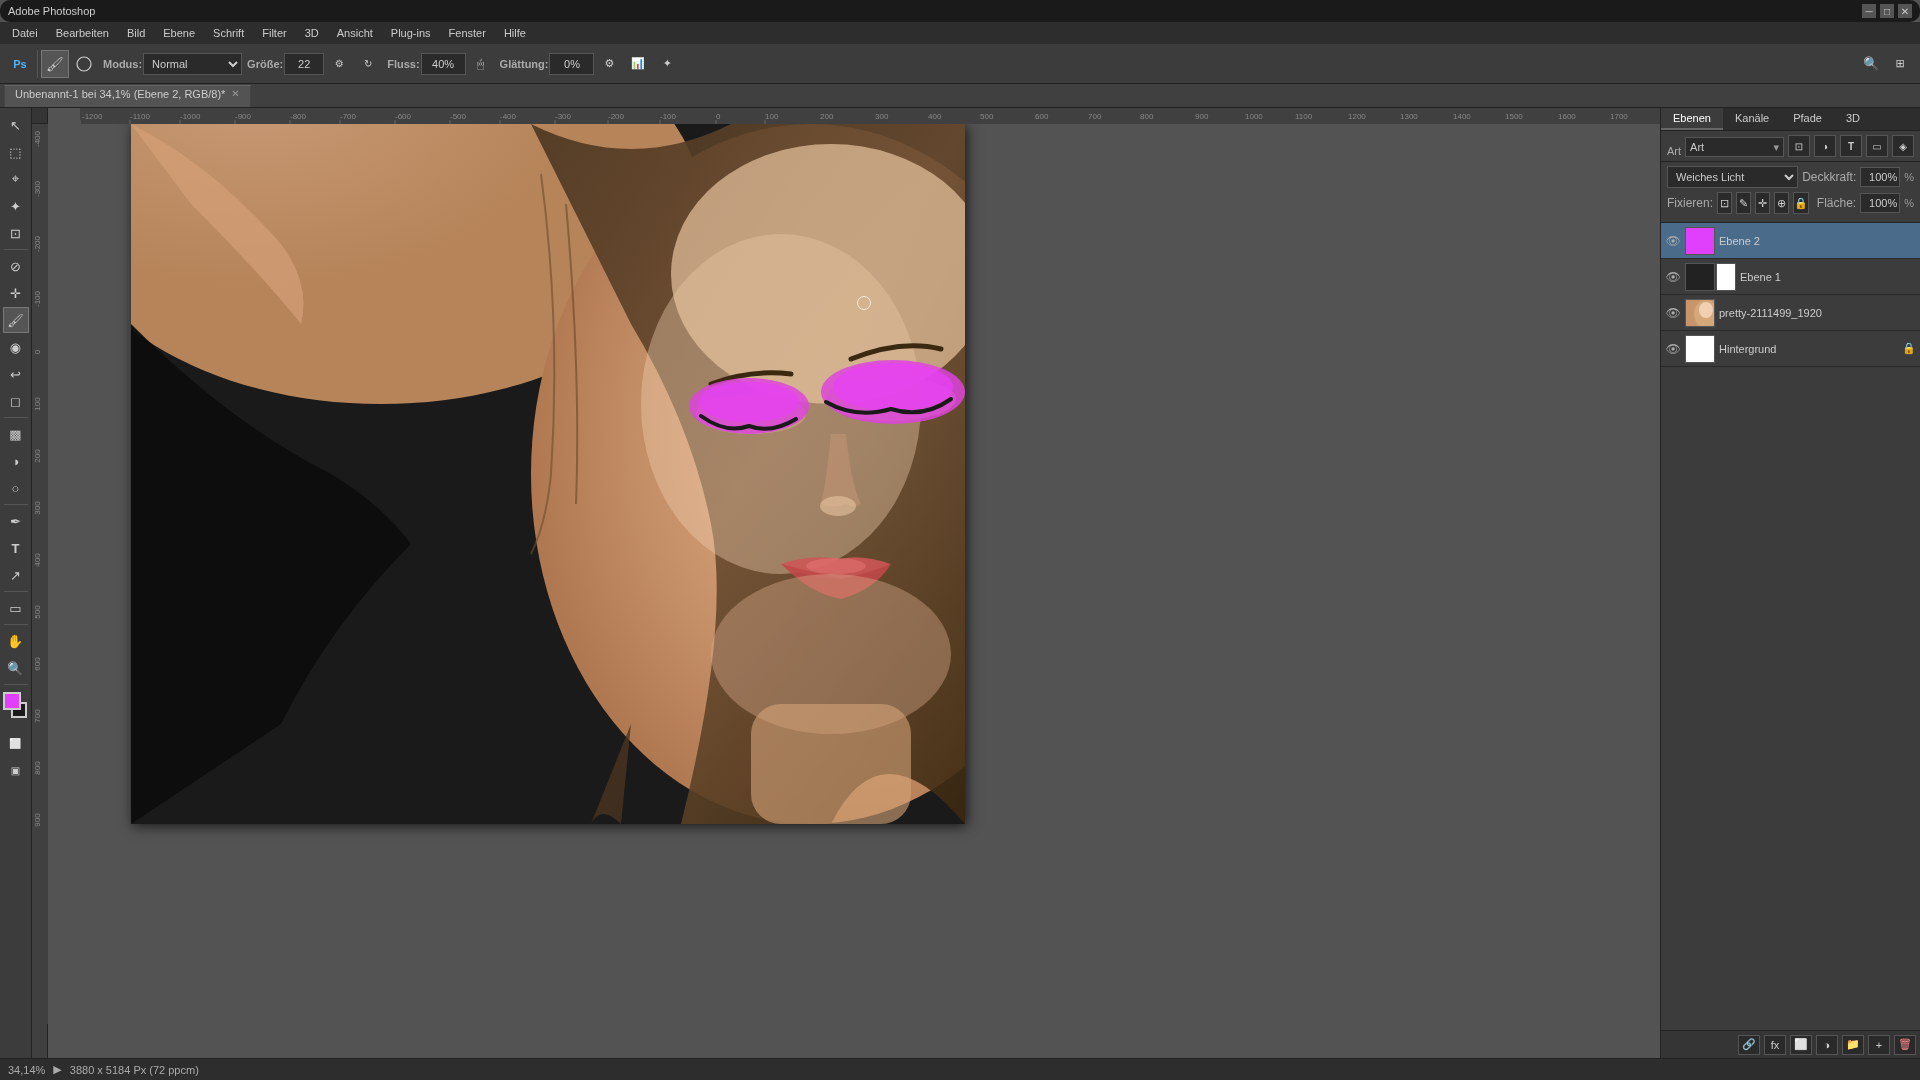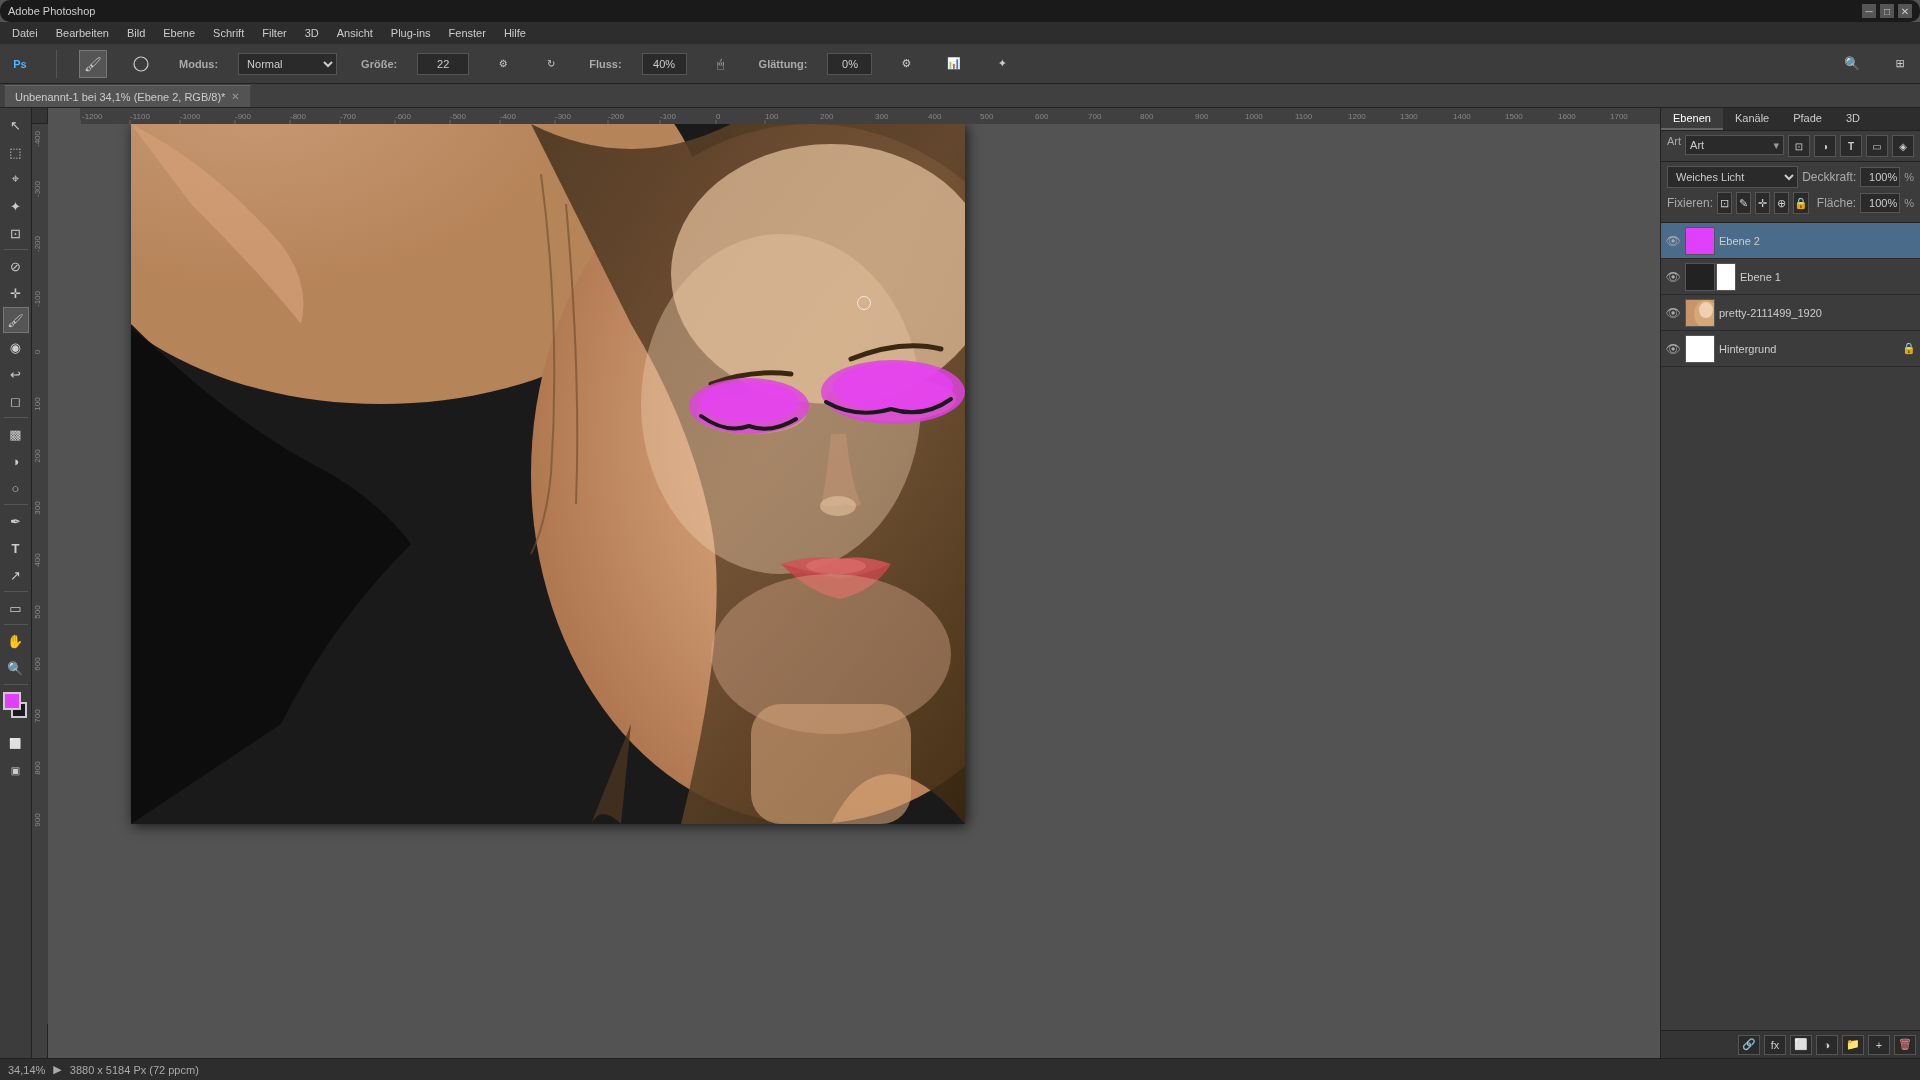--- a/index.html
+++ b/index.html
@@ -40,21 +40,21 @@
       font-size: 11px;
     }
 
     
     #toolbar {
       height: 40px;
       background: #3c3c3c;
       display: flex;
       align-items: center;
       padding: 0 6px;
-      gap: 20px;
+      gap: 1px;
       border-bottom: 1px solid #222;
     }
     .toolbar-btn {
       width: 28px; height: 28px;
       background: transparent;
       border: 1px solid transparent;
       color: #ccc;
       cursor: pointer;
       display: flex; align-items: center; justify-content: center;
       font-size: 14px;
@@ -88,22 +88,22 @@
       background: #404040;
       display: flex;
       align-items: flex-end;
       padding: 0 4px;
       border-bottom: 1px solid #222;
     }
     .tab {
       height: 22px;
       background: #535353;
       color: #ccc;
-      padding: 8px 10px;
-      display: flex; align-items: center; gap: 6px;
+      padding: 2px 10px;
+      display: flex; gap: 6px;
       font-size: 11px;
       cursor: pointer;
       border-top: 1px solid #666;
       border-left: 1px solid #444;
       border-right: 1px solid #444;
     }
     .tab-close { color: #999; font-size: 10px; cursor: pointer; }
 
     
     #main-layout {
@@ -371,21 +371,21 @@
   </button>
 
   <span class="toolbar-label">Modus:</span>
   <select class="toolbar-select">
     <option>Normal</option>
     <option>Multiplizieren</option>
     <option>Weiches Licht</option>
   </select>
 
   <span class="toolbar-label">Größe:</span>
-  <input class="toolbar-input" type="text" value="22" style="width: 52px;">
+  <input class="toolbar-input" type="text" value="22" style="width: 40px;">
   <button class="toolbar-btn" style="font-size:10px;">⚙</button>
   <button class="toolbar-btn" style="font-size:10px;">↻</button>
 
   <span class="toolbar-label">Fluss:</span>
   <input class="toolbar-input" type="text" value="40%" style="width: 45px;">
 
   <button class="toolbar-btn" style="font-size:12px;">🖱</button>
 
   <span class="toolbar-label">Glättung:</span>
   <input class="toolbar-input" type="text" value="0%" style="width: 45px;">
@@ -605,21 +605,21 @@
 
   <div id="right-panel">
 
     <div id="panel-tabs">
       <div class="panel-tab active">Ebenen</div>
       <div class="panel-tab">Kanäle</div>
       <div class="panel-tab">Pfade</div>
       <div class="panel-tab">3D</div>
     </div>
 
-    <div style="background:#3c3c3c;padding:4px 6px;border-bottom:1px solid #222;display:flex;align-items:flex-start;gap:4px;">
+    <div style="background:#3c3c3c;padding:4px 6px;border-bottom:1px solid #222;display:flex;align-items:flex-end;gap:4px;">
       <span style="font-size:11px;color:#aaa;">Art</span>
       <div style="flex:1;height:20px;background:#2a2a2a;border:1px solid #555;display:flex;align-items:center;padding:0 4px;">
         <span style="font-size:11px;color:#ccc;">Art</span>
         <span style="margin-left:auto;color:#999;">▾</span>
       </div>
       <button class="layer-btn" style="font-size:10px;">⊡</button>
       <button class="layer-btn" style="font-size:10px;">◑</button>
       <button class="layer-btn" style="font-size:10px;font-weight:bold;">T</button>
       <button class="layer-btn" style="font-size:10px;">▭</button>
       <button class="layer-btn" style="font-size:10px;">◈</button>

